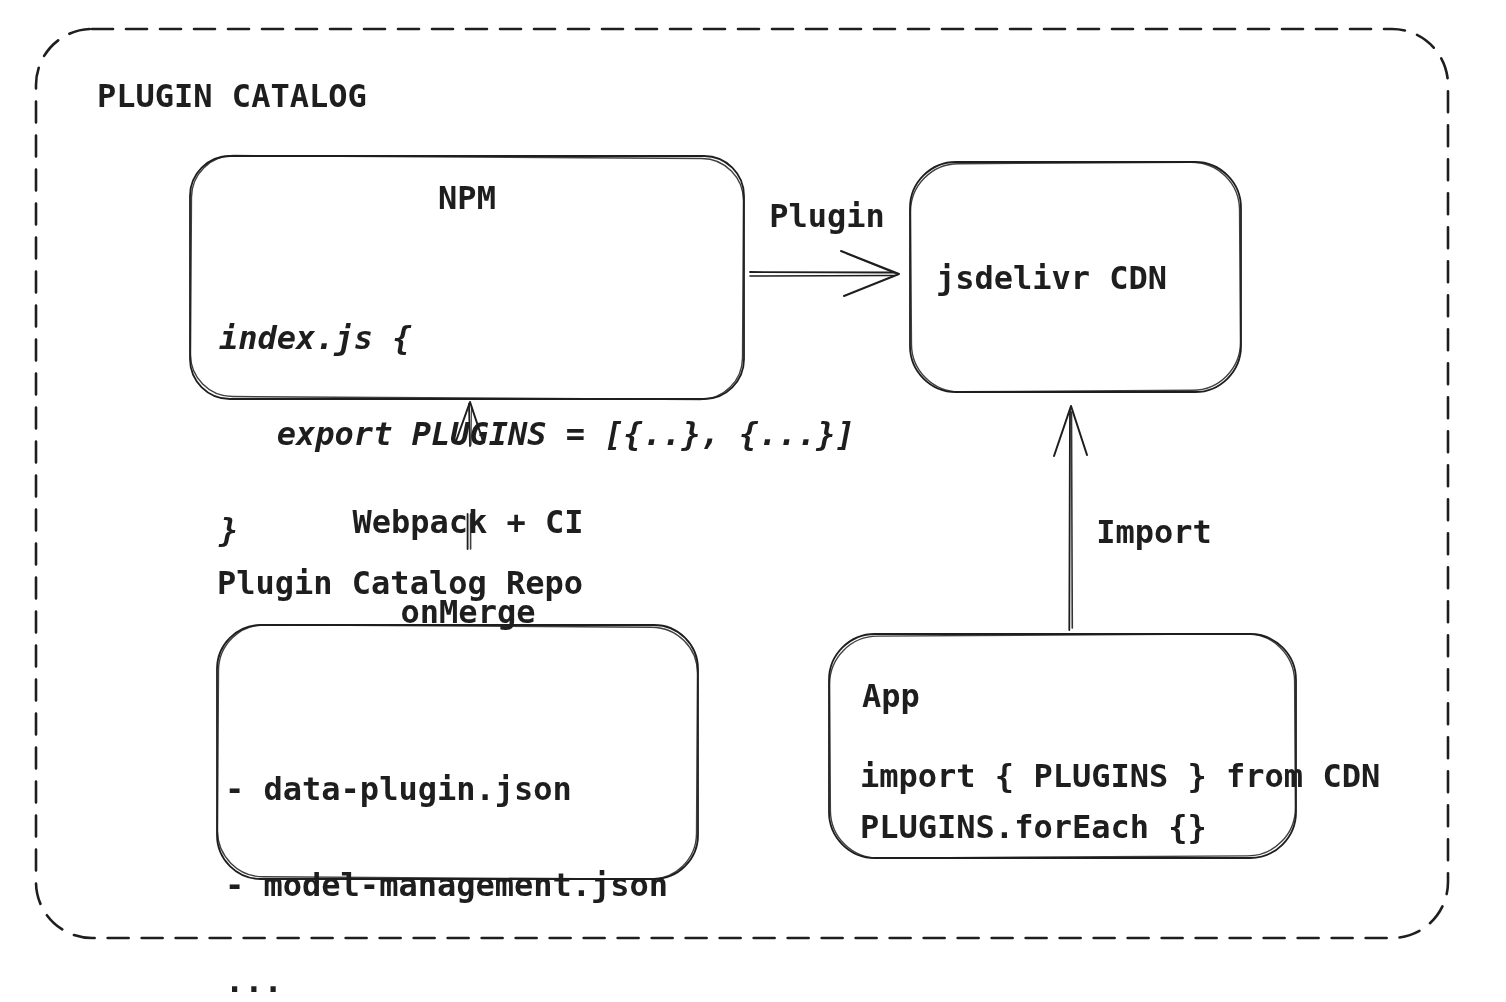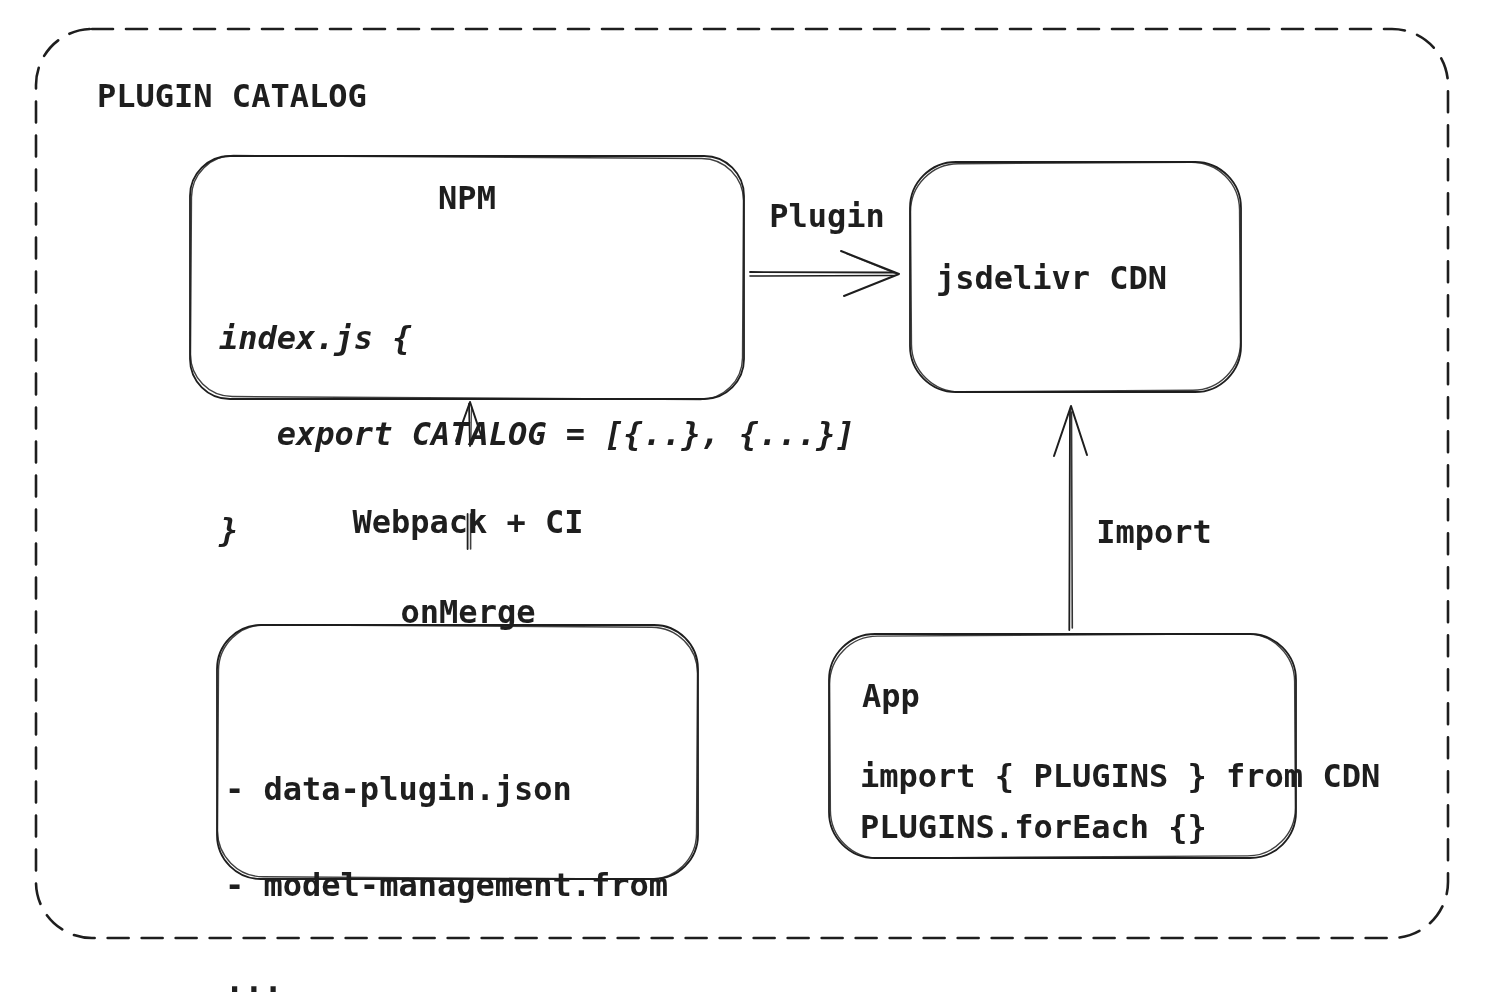--- a/index.html
+++ b/index.html
@@ -91,37 +91,38 @@
       <path d="M1072.3 628 L1071.5 412" stroke-width="1.6" opacity="0.9"></path>
       <path d="M1054 456 L1071 406 L1087 455" stroke-width="2"></path>
     </g>
   </svg>
 
   <div class="label" style="left:97px; top:80px;">PLUGIN CATALOG</div>
 
   <div class="label box-centered" style="left:190px; top:182px; width:554px;">NPM</div>
   <div class="label" style="left:219px; top:258px;font-style:italic;">
     <div>index.js {</div>
-    <div>   export CATALOG = [{..}, {...}]</div>
+    <div>   export PLUGINS = [{..}, {...}]</div>
     <div>}</div>
   </div>
 
   <div class="label center-anchor" style="left:827px; top:200px;">Plugin</div>
 
   <div class="label box-centered" style="left:910px; top:262px; width:283px;">jsdelivr CDN</div>
 
   <div class="label center-anchor two-line" style="left:468px; top:447px;">
     <div>Webpack + CI</div>
     <div>onMerge</div>
   </div>
 
+  <div class="label center-anchor" style="left:400px; top:567px;">Plugin Catalog Repo</div>
 
   <div class="label" style="left:225px; top:709px;">
     <div>- data-plugin.json</div>
-    <div>- model-management.from</div>
+    <div>- model-management.json</div>
     <div>...</div>
   </div>
 
   <div class="label center-anchor" style="left:1154px; top:516px;">Import</div>
 
   <div class="label" style="left:862px; top:680px;">App</div>
   <div class="label" style="left:860px; top:760px;">import { PLUGINS } from CDN</div>
   <div class="label" style="left:860px; top:799px;margin-top:12px;">PLUGINS.forEach {}</div>
 
 </div>

